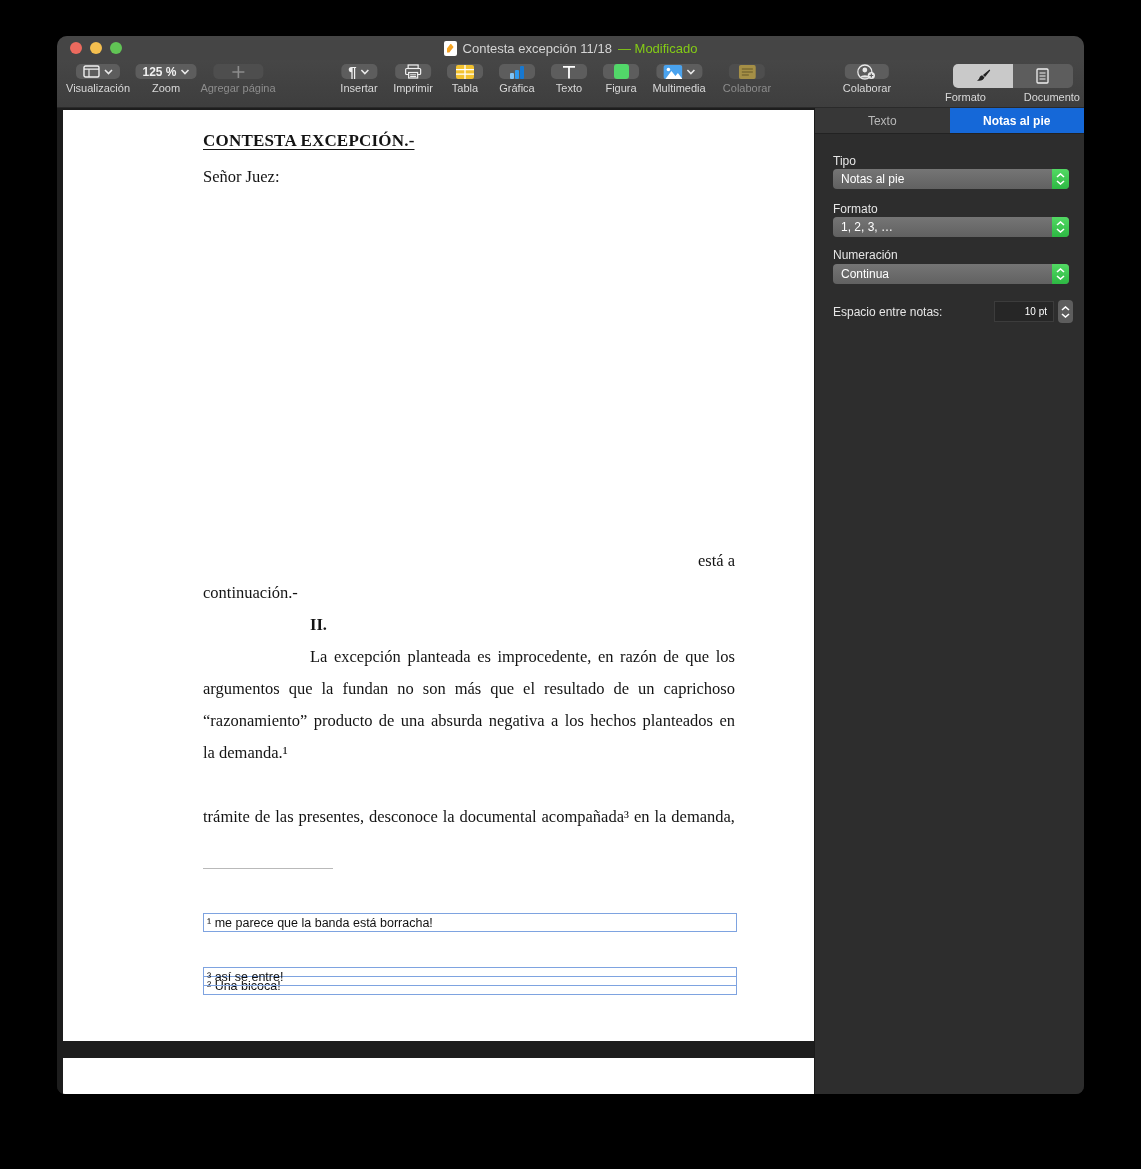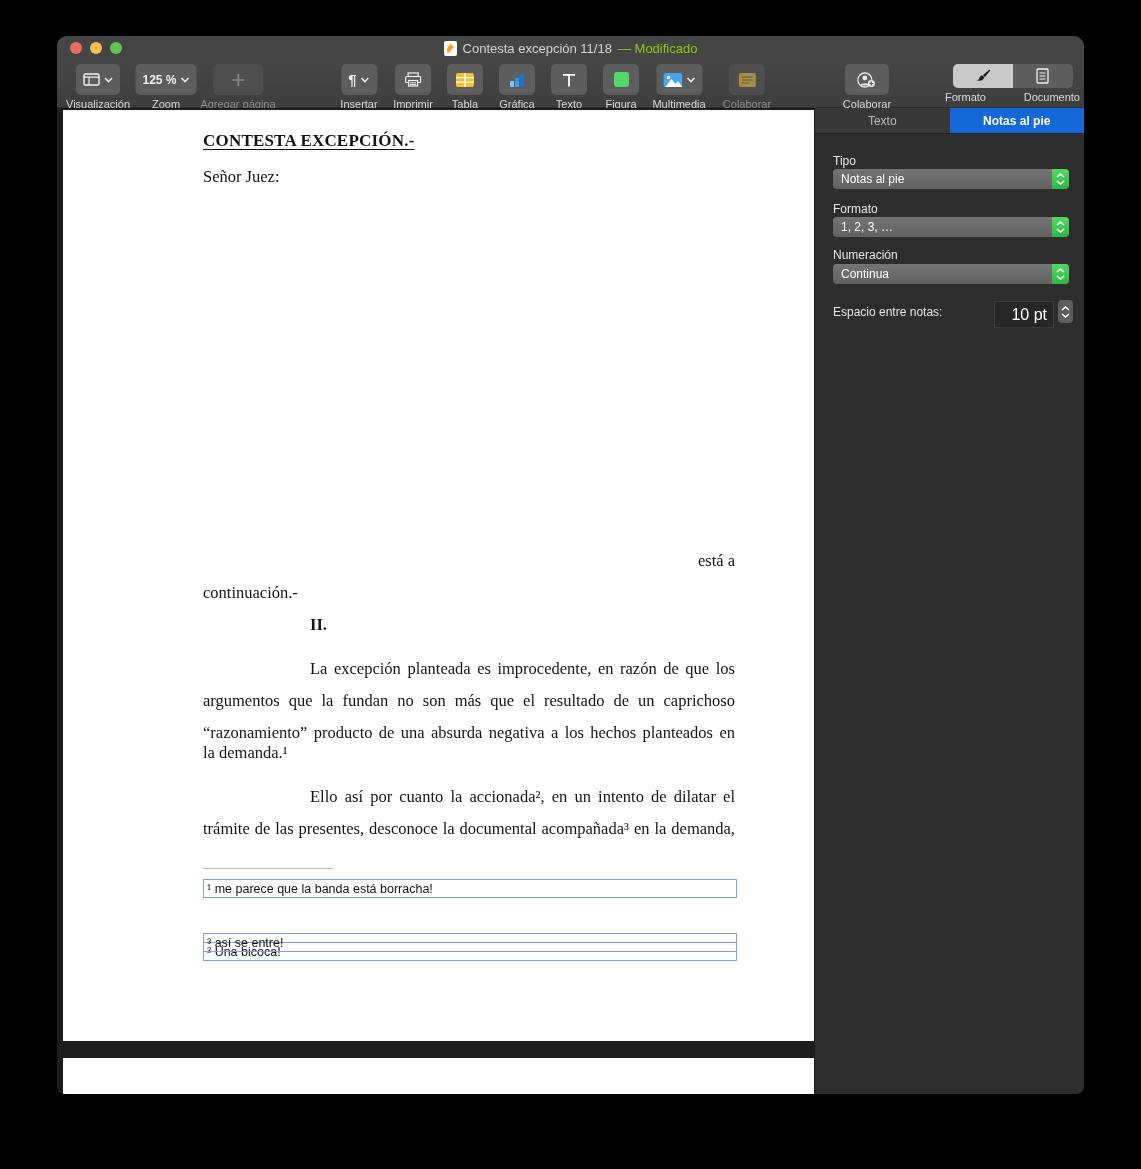--- a/index.html
+++ b/index.html
@@ -22,21 +22,21 @@
   .pages-icon { width: 13px; height: 15px; background: #fff; border-radius: 2px; position: relative; }
   .pages-icon:before { content: ""; position: absolute; left: 3px; top: 3px; width: 7px; height: 9px;
     background: linear-gradient(135deg, #f6a623 45%, #e8882a 100%);
     clip-path: polygon(60% 0, 100% 40%, 40% 100%, 0 100%, 0 60%); }
 
   
   .toolbar { height: 48px; background: linear-gradient(#464646, #3e3e3e);
     border-bottom: 1px solid #2a2a2a; position: relative; }
   .tb-item { position: absolute; top: 4px; transform: translateX(-50%);
     display: flex; flex-direction: column; align-items: center; }
-  .tb-btn { height: 31px; min-width: 36px; padding: 0 7px; background: #5d5d5d; border-radius: 5px;
+  .tb-btn { height: 15px; min-width: 36px; padding: 0 7px; background: #5d5d5d; border-radius: 5px;
     display: flex; align-items: center; justify-content: center; gap: 4px;
     color: #f0f0f0; font-size: 12px; font-weight: 700; }
   .tb-label { margin-top: 3px; font-size: 11px; color: #d9d9d9; white-space: nowrap; }
   .tb-item.disabled .tb-btn { background: #4e4e4e; color: #8d8d8d; }
   .tb-item.disabled .tb-label { color: #8d8d8d; }
   .chev { width: 9px; height: 6px; }
   .chev polyline { fill: none; stroke: #e8e8e8; stroke-width: 1.6; }
   .tb-icon { display: block; }
 
   .seg-group { position: absolute; top: 4px; left: 895px; width: 121px;
@@ -55,53 +55,53 @@
   .page1 { top: 2px; height: 931px; }
   .page2 { top: 950px; height: 40px; }
 
   
   .dtext { position: absolute; color: #141414; font-family: "Liberation Serif", serif;
     font-size: 16.5px; line-height: 22px; }
   .doc-heading { left: 140px; top: 20px; font-weight: 700; text-decoration: underline;
     text-underline-offset: 3px; font-size: 17px; letter-spacing: .2px; }
   .doc-salutation { left: 140px; top: 56px; }
   .line { position: absolute; left: 140px; width: 532px; }
-  .just { text-align: justify; text-align-last: justify; margin-top: 12px; }
+  .just { text-align: justify; text-align-last: justify; }
   .indent { padding-left: 107px; }
   .doc-fragment { top: 440px; text-align: right; }
   .doc-continuation { top: 472px; }
   .doc-section { left: 247px; top: 504px; font-weight: 700; }
 
   .fn-separator { position: absolute; left: 140px; top: 758px; width: 130px;
     border-top: 1px solid #b9b9b9; }
   .footnote { position: absolute; left: 140px; width: 534px; height: 19px;
     border: 1px solid #7ea3e0; display: flex; align-items: center; padding-left: 3px;
-    font-family: "Liberation Sans", sans-serif; font-size: 12.5px; color: #111; }
+    font-family: "Liberation Sans", sans-serif; font-size: 12.5px; color: #111; margin-top: 34px; }
   .fn1 { top: 769px; } .fn2 { top: 832px; text-align: center; } .fn3 { top: 823px; }
 
   
   .sidebar { width: 270px; background: #2d2d2d; border-left: 1px solid #1a1a1a; position: relative; }
   .tabbar { display: flex; height: 26px; border-bottom: 1px solid #222; }
   .tab { flex: 1; display: flex; align-items: center; justify-content: center; font-size: 12px; }
   .tab-inactive { background: #373737; color: #b8b8b8; }
   .tab-active { background: #1568d8; color: #fff; font-weight: 700; }
 
   .sb-label { position: absolute; left: 18px; font-size: 12px; color: #e6e6e6; }
   .dropdown { position: absolute; left: 18px; width: 236px; height: 20px; border-radius: 4px;
     background: linear-gradient(#757575, #616161); display: flex; align-items: center;
     overflow: hidden; }
   .dd-value { flex: 1; padding-left: 8px; font-size: 12px; color: #fff; }
   .dd-stepper { width: 17px; height: 100%; background: linear-gradient(#52d963, #2db843);
     display: flex; align-items: center; justify-content: center; }
   .updown { width: 9px; height: 12px; }
   .updown polyline { fill: none; stroke: #fff; stroke-width: 1.6; }
 
-  .spin-field { position: absolute; left: 179px; top: 193px; width: 60px; height: 27px;
+  .spin-field { position: absolute; left: 179px; top: 193px; width: 60px; height: 21px;
     background: #262626; border: 1px solid #3c3c3c; display: flex; align-items: center;
-    justify-content: flex-end; padding-right: 6px; font-size: 16px; color: #fff; }
+    justify-content: flex-end; padding-right: 6px; font-size: 10px; color: #fff; }
   .spin-stepper { position: absolute; left: 243px; top: 192px; width: 15px; height: 23px;
     background: #5d5d5d; border-radius: 4px; display: flex; align-items: center; justify-content: center; }
 
   svg { display: block; }
 </style>
 </head>
 <body>
 
 <div class="window">
 
@@ -293,21 +293,20 @@
 
         <div class="dtext line doc-fragment">está a</div>
         <div class="dtext line doc-continuation">continuación.-</div>
         <div class="dtext doc-section">II.</div>
 
         <div class="dtext line just indent" style="top:536px">La excepción planteada es improcedente, en razón de que los</div>
         <div class="dtext line just" style="top:600px">“razonamiento” producto de una absurda negativa a los hechos planteados en</div>
         <div class="dtext line just" style="top:568px">argumentos que la fundan no son más que el resultado de un caprichoso</div>
         <div class="dtext line" style="top:632px">la demanda.¹</div>
 
-        <div class="dtext line just indent" style="top:664px">Ello así por cuanto la accionada², en un intento de dilatar el</div>
         <div class="dtext line just" style="top:696px">trámite de las presentes, desconoce la documental acompañada³ en la demanda,</div>
 
         <div class="fn-separator"></div>
         <div class="footnote fn1">¹ me parece que la banda está borracha!</div>
         <div class="footnote fn2">² Una bicoca!</div>
         <div class="footnote fn3">³ así se entre!</div>
       </div>
 
       <div class="page page2"></div>
     </div>

